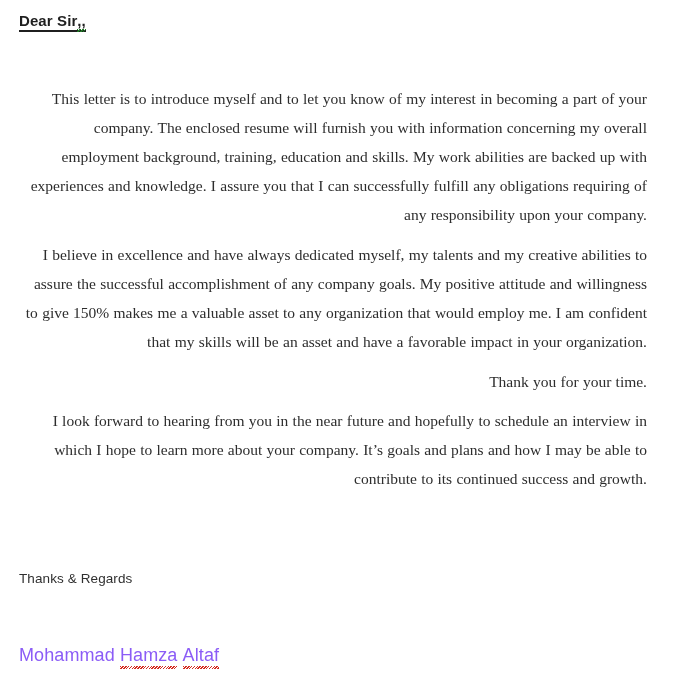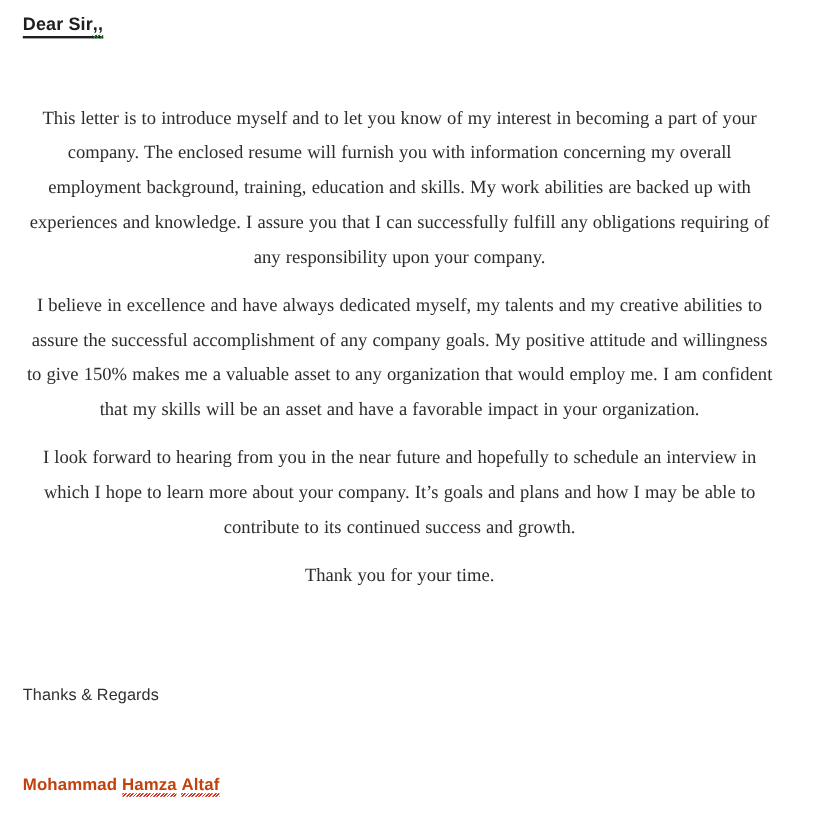--- a/index.html
+++ b/index.html
@@ -67,21 +67,21 @@
     left: 19px;
     top: 84px;
     width: 628px;
   }
   .para {
     font-family: "Liberation Serif", serif;
     font-size: 15.5px;
     line-height: 29px;
     color: #2d2d2d;
     margin: 0 0 11px 0;
-    text-align: center;
+    text-align: right;
     word-spacing: 0.4px;
   }
   .para.tight {
     margin-bottom: 10px;
   }
 
   
   .closing {
     position: absolute;
     left: 19px;
@@ -93,23 +93,23 @@
     letter-spacing: 0.1px;
     white-space: nowrap;
   }
 
   
   .signature {
     position: absolute;
     left: 19px;
     top: 645px;
     font-family: "Liberation Sans", sans-serif;
-    font-size: 14px;
-    font-weight: bold;
-    color: #c2410c;
+    font-size: 18px;
+    font-weight: normal;
+    color: #8b5cf6;
     letter-spacing: 0.1px;
     white-space: nowrap;
   }
   
   .spell-squiggle {
     display: inline-block;
     position: relative;
   }
   .spell-squiggle::after {
     content: "";
@@ -131,21 +131,21 @@
 
 <div class="page">
 
   <div class="salutation">
     <span class="sal-text"><span>Dear Sir</span><span class="grammar-squiggle">,,</span></span>
   </div>
 
   <div class="body-block">
     <p class="para">This letter is to introduce myself and to let you know of my interest in becoming a part of your company. The enclosed resume will furnish you with information concerning my overall employment background, training, education and skills. My work abilities are backed up with experiences and knowledge. I assure you that I can successfully fulfill any obligations requiring of any responsibility upon your company.</p>
     <p class="para">I believe in excellence and have always dedicated myself, my talents and my creative abilities to assure the successful accomplishment of any company goals. My positive attitude and willingness to give 150% makes me a valuable asset to any organization that would employ me. I am confident that my skills will be an asset and have a favorable impact in your organization.</p>
+    <p class="para tight">Thank you for your time.</p>
     <p class="para">I look forward to hearing from you in the near future and hopefully to schedule an interview in which I hope to learn more about your company. It’s goals and plans and how I may be able to contribute to its continued success and growth.</p>
-    <p class="para tight">Thank you for your time.</p>
   </div>
 
   <div class="closing">Thanks &amp; Regards</div>
 
   <div class="signature"><span>Mohammad</span><span>&nbsp;</span><span class="spell-squiggle">Hamza</span><span>&nbsp;</span><span class="spell-squiggle">Altaf</span></div>
 
 </div>
 
 </body></html>

